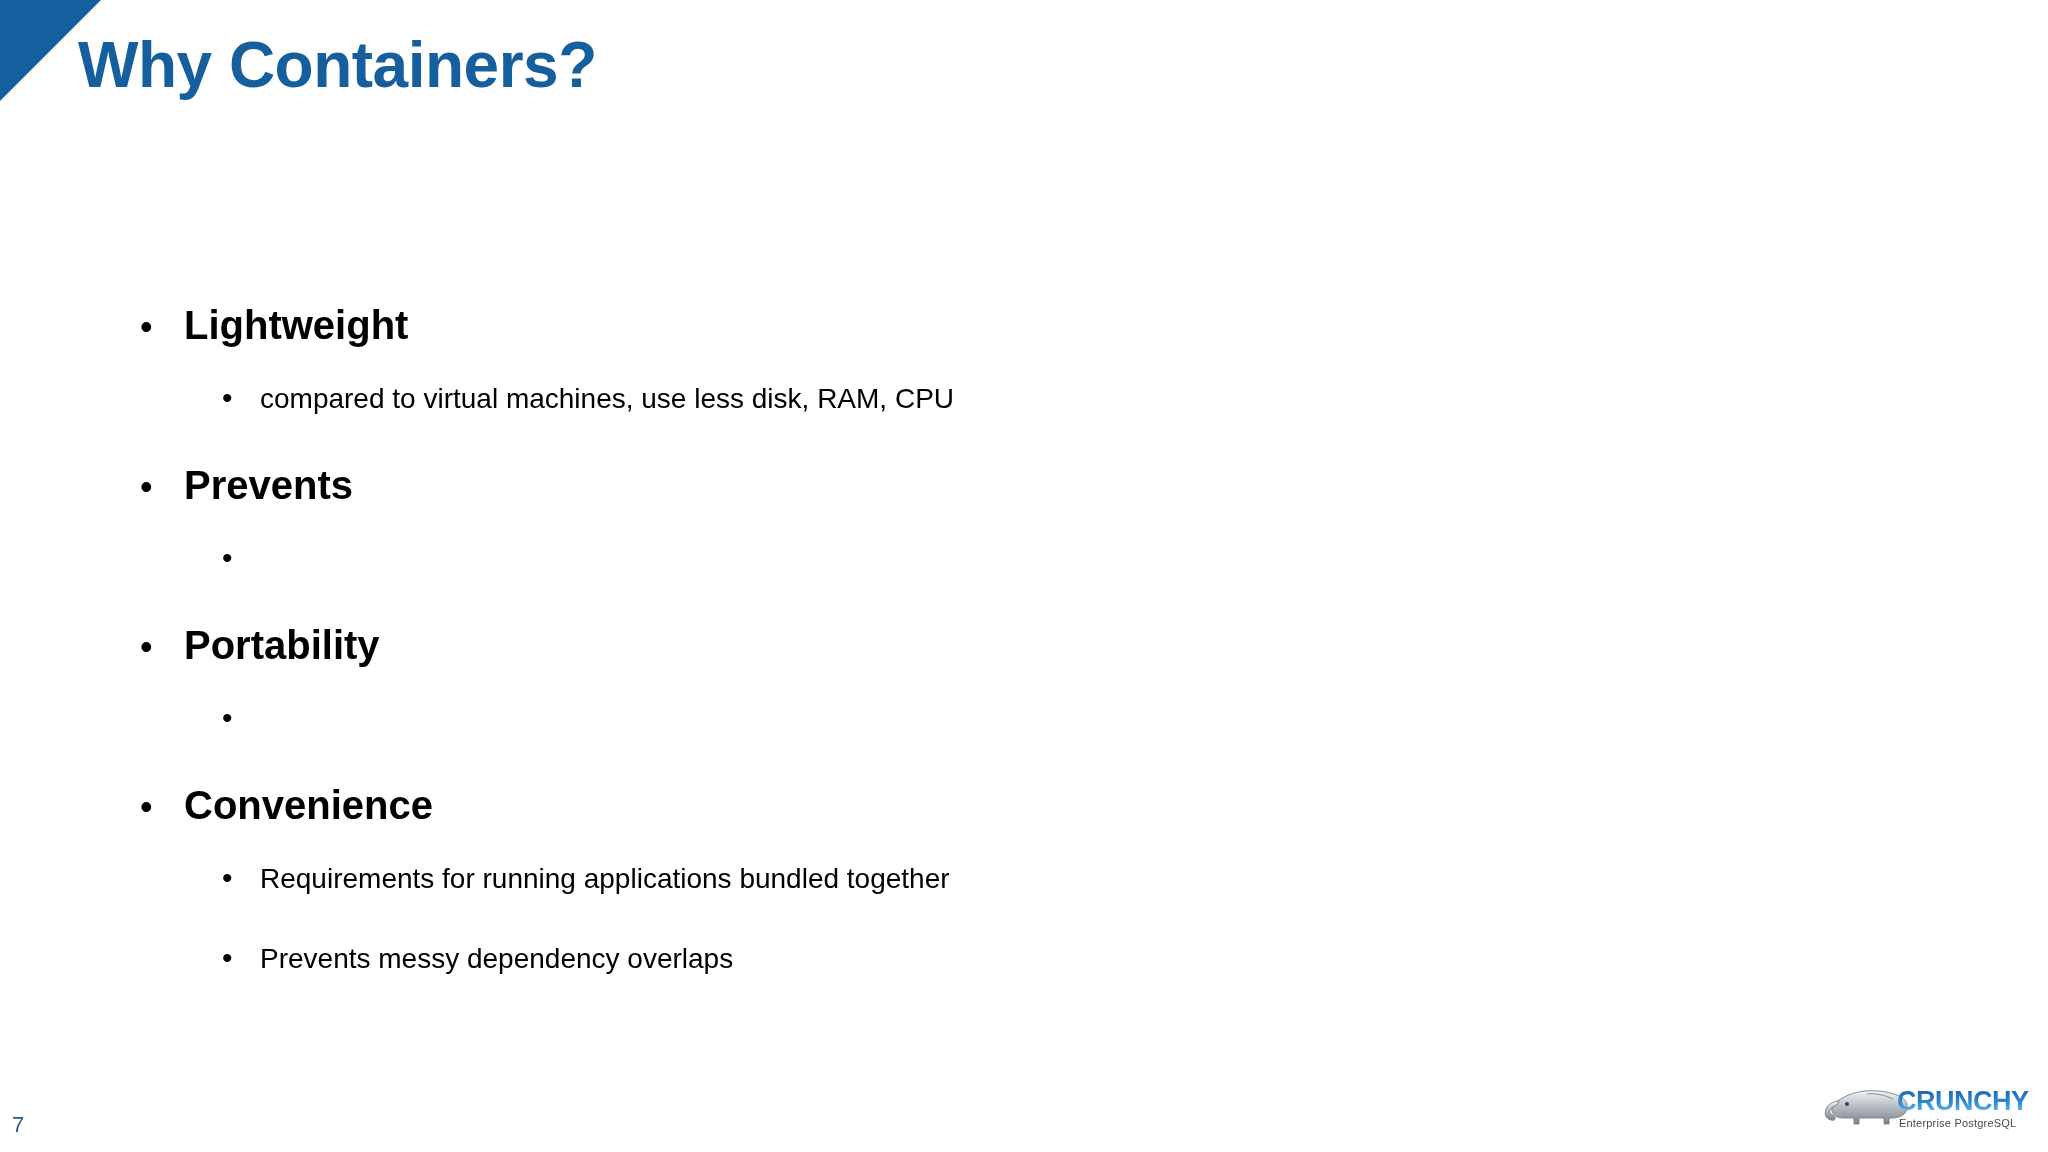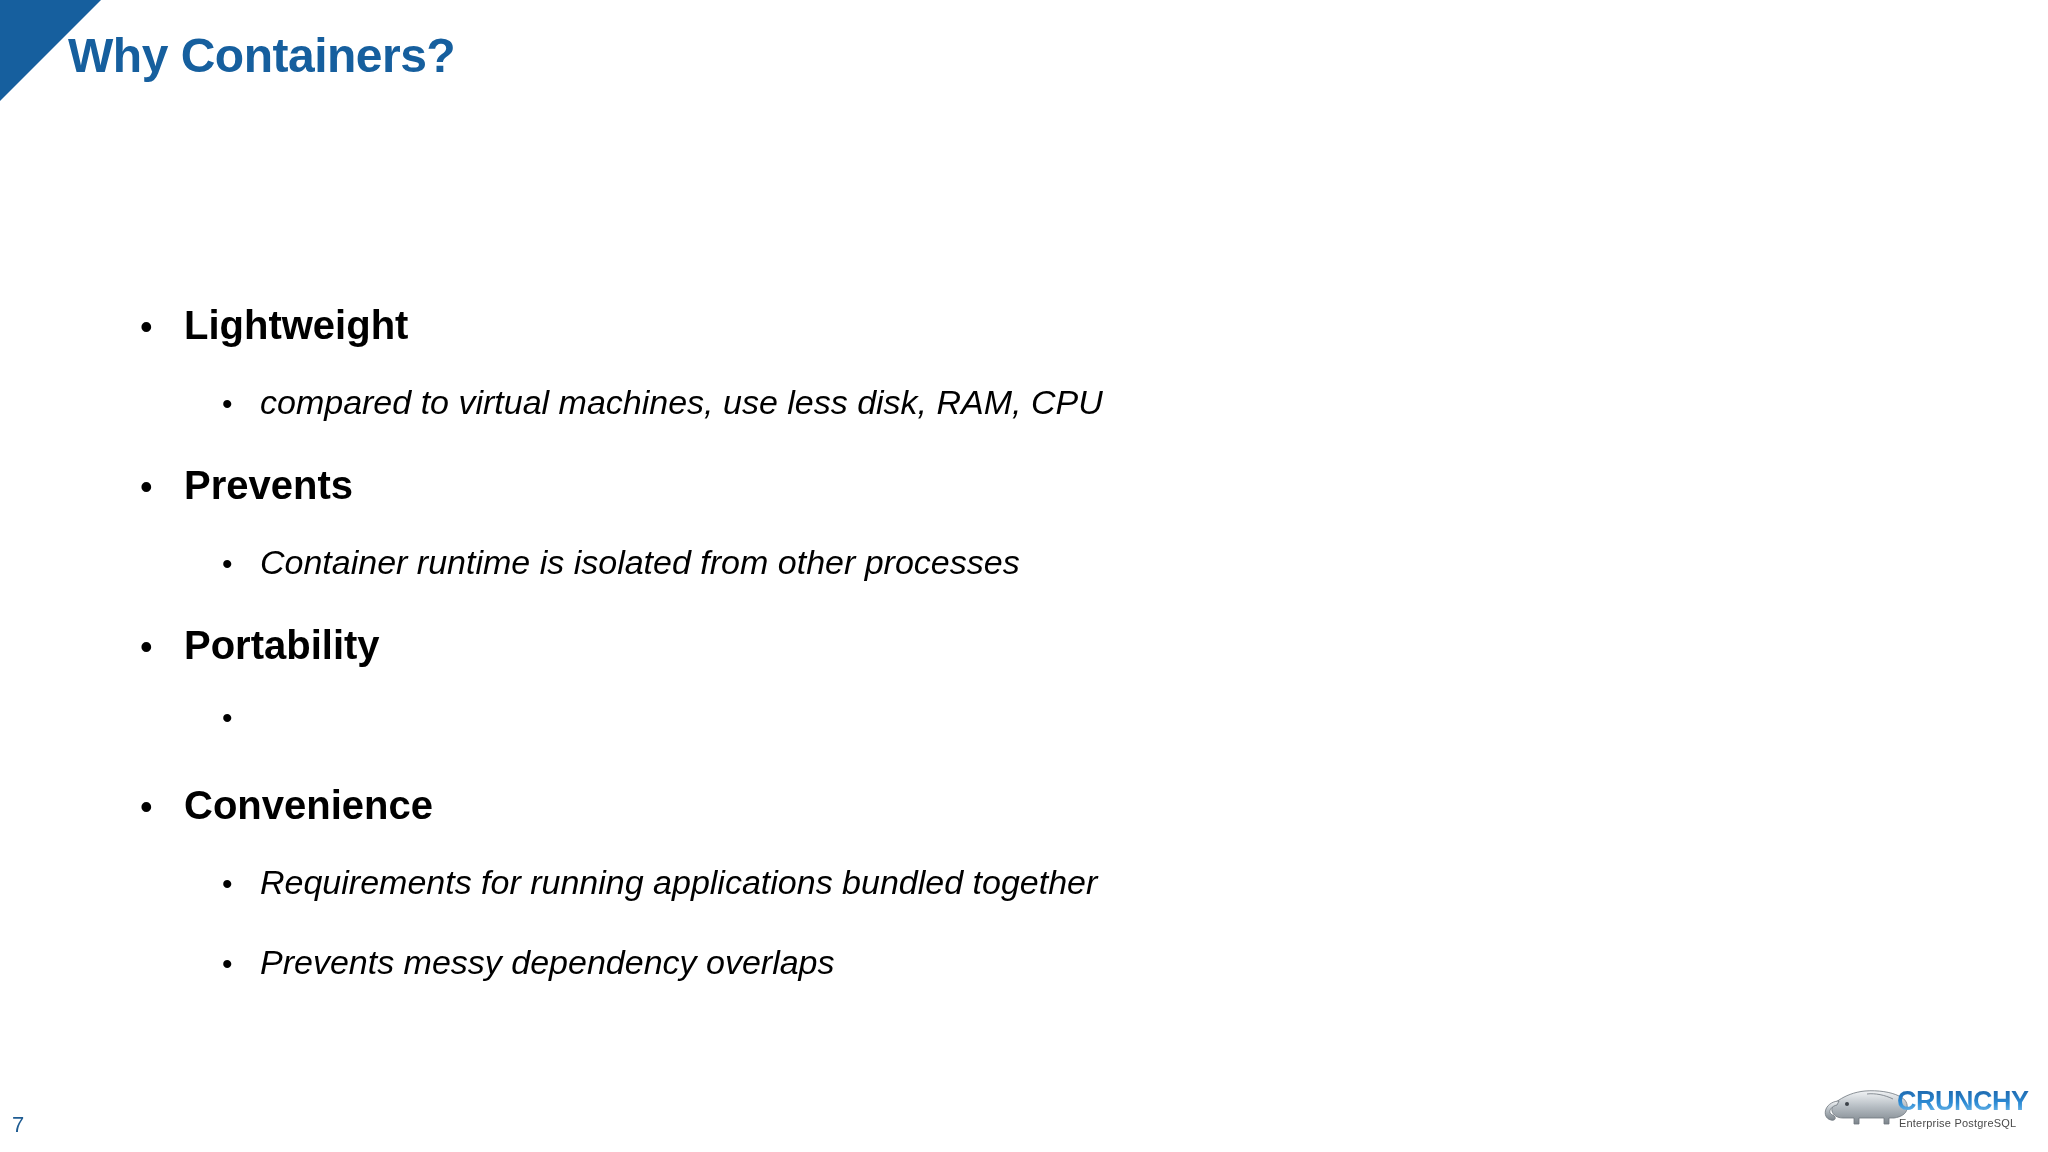--- a/index.html
+++ b/index.html
@@ -25,23 +25,23 @@
     top: 0;
     width: 0;
     height: 0;
     border-left: 101px solid #165F9E;
     border-bottom: 101px solid transparent;
   }
 
   
   .slide-title {
     position: absolute;
-    left: 68px;
+    left: 78px;
     top: 30px;
-    font-size: 48px;
+    font-size: 64px;
     font-weight: bold;
     color: #165F9E;
     letter-spacing: -0.5px;
     line-height: 1.1;
     white-space: nowrap;
   }
 
   
   .body {
     position: absolute;
@@ -79,23 +79,22 @@
   .bullet-text {
     flex: 0 1 auto;
     color: #000000;
     white-space: nowrap;
   }
   .level-1 .bullet-text {
     font-size: 40px;
     font-weight: bold;
   }
   .level-2 .bullet-text {
-    font-size: 34px;
+    font-size: 28px;
     font-weight: normal;
-    font-style: italic;
   }
 
   
   .page-number {
     position: absolute;
     left: 12px;
     bottom: 14px;
     font-size: 22px;
     color: #1F5C92;
   }
@@ -163,21 +162,20 @@
       <span class="bullet-text">compared to virtual machines, use less disk, RAM, CPU</span>
     </div>
 
     <div class="bullet-row level-1">
       <span class="bullet-marker">•</span>
       <span class="bullet-text">Prevents</span>
     </div>
 
     <div class="bullet-row level-2">
       <span class="bullet-marker">•</span>
-      <span class="bullet-text">Container runtime is isolated from other processes</span>
     </div>
 
     <div class="bullet-row level-1">
       <span class="bullet-marker">•</span>
       <span class="bullet-text">Portability</span>
     </div>
 
     <div class="bullet-row level-2">
       <span class="bullet-marker">•</span>
     </div>

